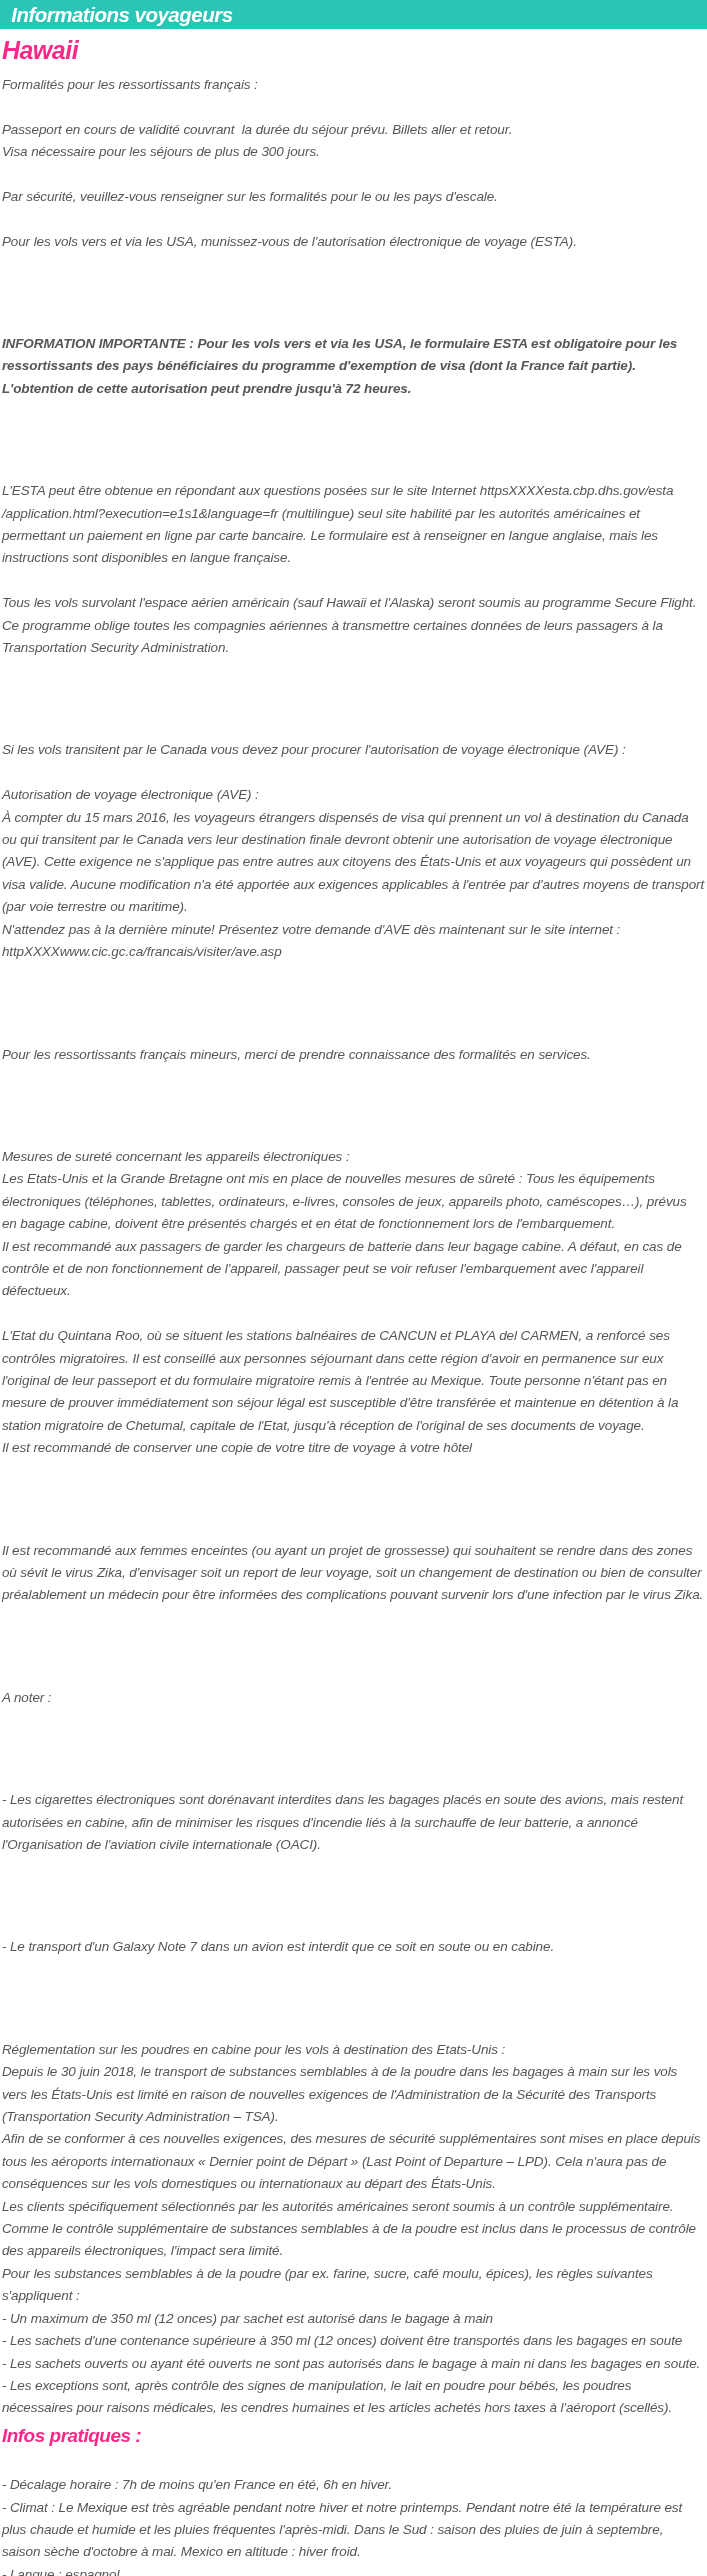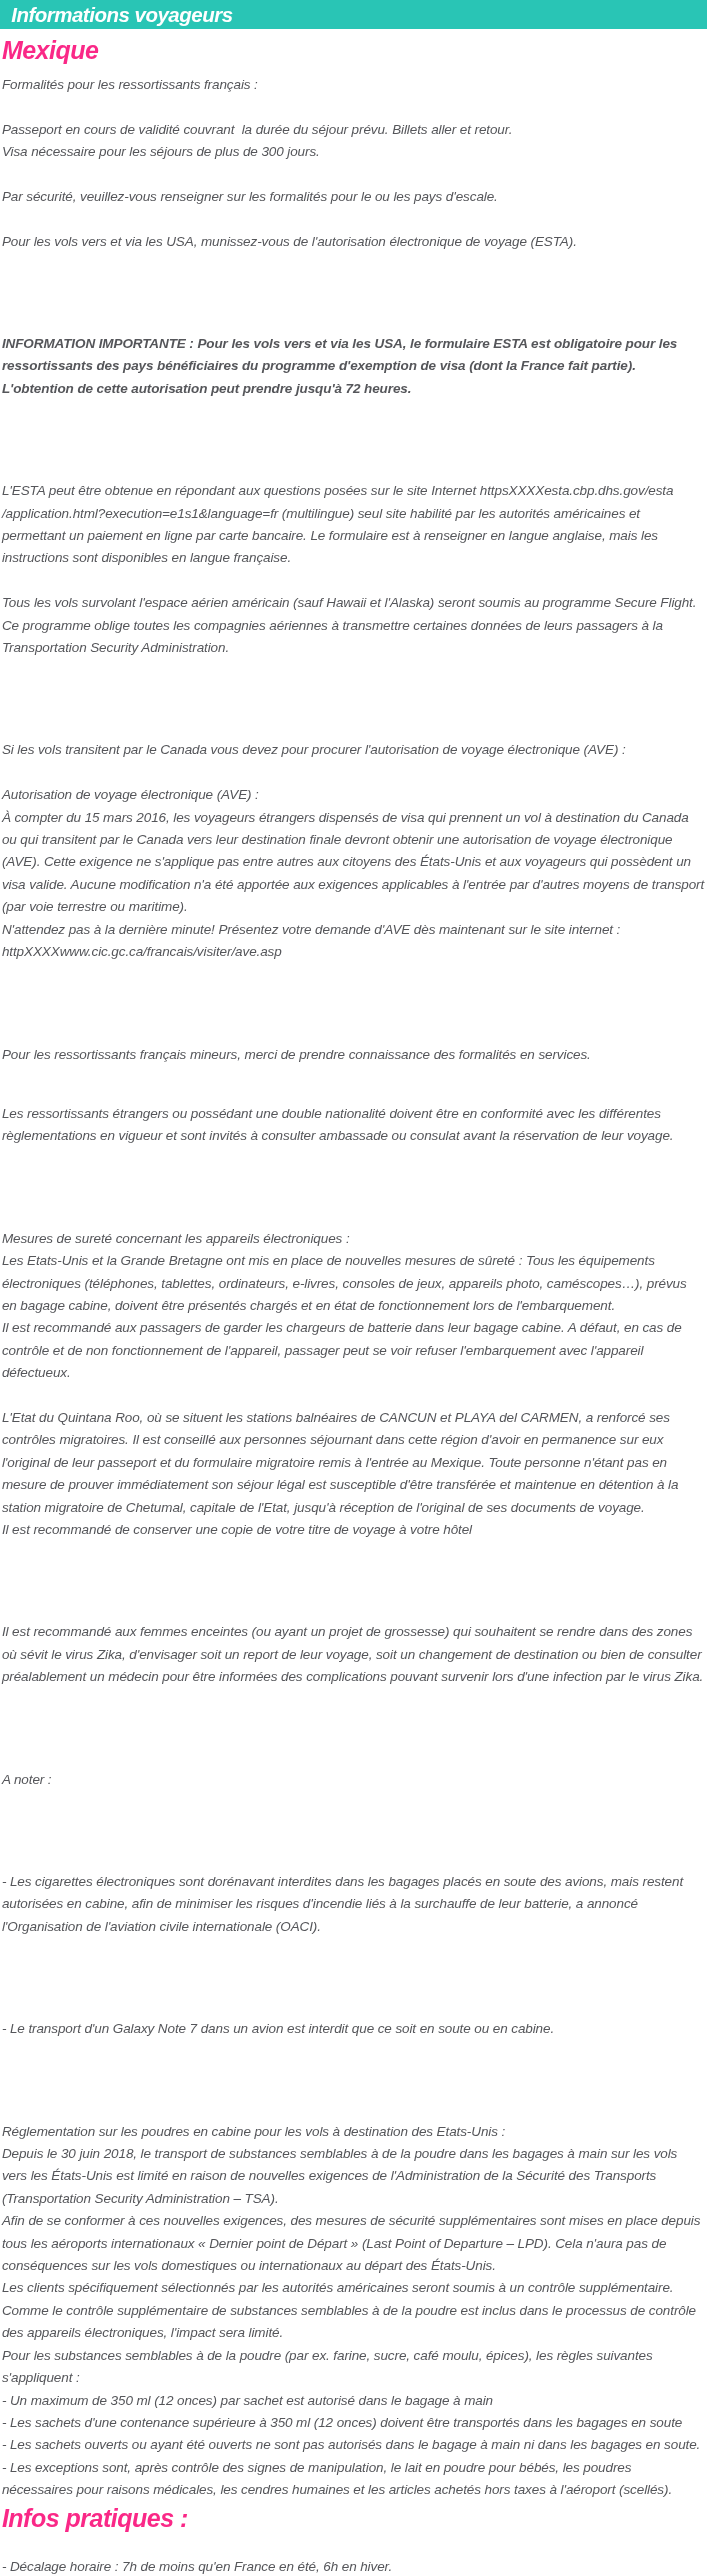--- a/index.html
+++ b/index.html
@@ -46,56 +46,55 @@
     line-height:22.4px;
     letter-spacing:-0.1px;
     margin:0;
     white-space:pre-wrap;
     color:var(--body);
   }
   .style-bold{font-weight:bold;}
   .style-heading{
     color:var(--pink);
     font-weight:bold;
-    font-size:25px;
+    font-size:19px;
     line-height:32px;
     letter-spacing:-0.5px;
     white-space:normal;
   }
   .gap-0{margin-top:0;}
   .gap-1{margin-top:22.4px;}
   .gap-2{margin-top:37px;}
   .gap-3{margin-top:80px;}
 </style>
 </head>
 <body>
 
 <header class="header-bar">
   <span class="header-title">Informations voyageurs</span>
 </header>
 
-<h1 class="page-title">Mexique</h1>
+<h1 class="page-title">Hawaii</h1>
 
 <main class="content">
     <p class="block style-body gap-0">Formalités pour les ressortissants français :</p>
     <p class="block style-body gap-1">Passeport en cours de validité couvrant  la durée du séjour prévu. Billets aller et retour.
 Visa nécessaire pour les séjours de plus de 300 jours.</p>
     <p class="block style-body gap-1">Par sécurité, veuillez-vous renseigner sur les formalités pour le ou les pays d'escale.</p>
     <p class="block style-body gap-1">Pour les vols vers et via les USA, munissez-vous de l'autorisation électronique de voyage (ESTA).</p>
     <p class="block style-bold gap-3">INFORMATION IMPORTANTE : Pour les vols vers et via les USA, le formulaire ESTA est obligatoire pour les ressortissants des pays bénéficiaires du programme d'exemption de visa (dont la France fait partie). L'obtention de cette autorisation peut prendre jusqu'à 72 heures.</p>
     <p class="block style-body gap-3">L'ESTA peut être obtenue en répondant aux questions posées sur le site Internet httpsXXXXesta.cbp.dhs.gov/esta
 /application.html?execution=e1s1&amp;language=fr (multilingue) seul site habilité par les autorités américaines et permettant un paiement en ligne par carte bancaire. Le formulaire est à renseigner en langue anglaise, mais les instructions sont disponibles en langue française.</p>
     <p class="block style-body gap-1">Tous les vols survolant l'espace aérien américain (sauf Hawaii et l'Alaska) seront soumis au programme Secure Flight. Ce programme oblige toutes les compagnies aériennes à transmettre certaines données de leurs passagers à la Transportation Security Administration.</p>
     <p class="block style-body gap-3">Si les vols transitent par le Canada vous devez pour procurer l'autorisation de voyage électronique (AVE) :</p>
     <p class="block style-body gap-1">Autorisation de voyage électronique (AVE) :
 À compter du 15 mars 2016, les voyageurs étrangers dispensés de visa qui prennent un vol à destination du Canada ou qui transitent par le Canada vers leur destination finale devront obtenir une autorisation de voyage électronique (AVE). Cette exigence ne s'applique pas entre autres aux citoyens des États-Unis et aux voyageurs qui possèdent un visa valide. Aucune modification n'a été apportée aux exigences applicables à l'entrée par d'autres moyens de transport (par voie terrestre ou maritime).
 N'attendez pas à la dernière minute! Présentez votre demande d'AVE dès maintenant sur le site internet :
 httpXXXXwww.cic.gc.ca/francais/visiter/ave.asp</p>
     <p class="block style-body gap-3">Pour les ressortissants français mineurs, merci de prendre connaissance des formalités en services.</p>
-    <p class="block style-body gap-2">Les ressortissants étrangers ou possédant une double nationalité doivent être en conformité avec les différentes règlementations en vigueur et sont invités à consulter ambassade ou consulat avant la réservation de leur voyage.</p>
     <p class="block style-body gap-3">Mesures de sureté concernant les appareils électroniques :
 Les Etats-Unis et la Grande Bretagne ont mis en place de nouvelles mesures de sûreté : Tous les équipements électroniques (téléphones, tablettes, ordinateurs, e-livres, consoles de jeux, appareils photo, caméscopes…), prévus en bagage cabine, doivent être présentés chargés et en état de fonctionnement lors de l'embarquement.
 Il est recommandé aux passagers de garder les chargeurs de batterie dans leur bagage cabine. A défaut, en cas de contrôle et de non fonctionnement de l'appareil, passager peut se voir refuser l'embarquement avec l'appareil défectueux.</p>
     <p class="block style-body gap-1">L'Etat du Quintana Roo, où se situent les stations balnéaires de CANCUN et PLAYA del CARMEN, a renforcé ses contrôles migratoires. Il est conseillé aux personnes séjournant dans cette région d'avoir en permanence sur eux l'original de leur passeport et du formulaire migratoire remis à l'entrée au Mexique. Toute personne n'étant pas en mesure de prouver immédiatement son séjour légal est susceptible d'être transférée et maintenue en détention à la station migratoire de Chetumal, capitale de l'Etat, jusqu'à réception de l'original de ses documents de voyage.
 Il est recommandé de conserver une copie de votre titre de voyage à votre hôtel</p>
     <p class="block style-body gap-3">Il est recommandé aux femmes enceintes (ou ayant un projet de grossesse) qui souhaitent se rendre dans des zones où sévit le virus Zika, d'envisager soit un report de leur voyage, soit un changement de destination ou bien de consulter préalablement un médecin pour être informées des complications pouvant survenir lors d'une infection par le virus Zika.</p>
     <p class="block style-body gap-3">A noter :</p>
     <p class="block style-body gap-3">- Les cigarettes électroniques sont dorénavant interdites dans les bagages placés en soute des avions, mais restent autorisées en cabine, afin de minimiser les risques d'incendie liés à la surchauffe de leur batterie, a annoncé l'Organisation de l'aviation civile internationale (OACI).</p>
     <p class="block style-body gap-3">- Le transport d'un Galaxy Note 7 dans un avion est interdit que ce soit en soute ou en cabine.</p>
     <p class="block style-body gap-3">Réglementation sur les poudres en cabine pour les vols à destination des Etats-Unis :

